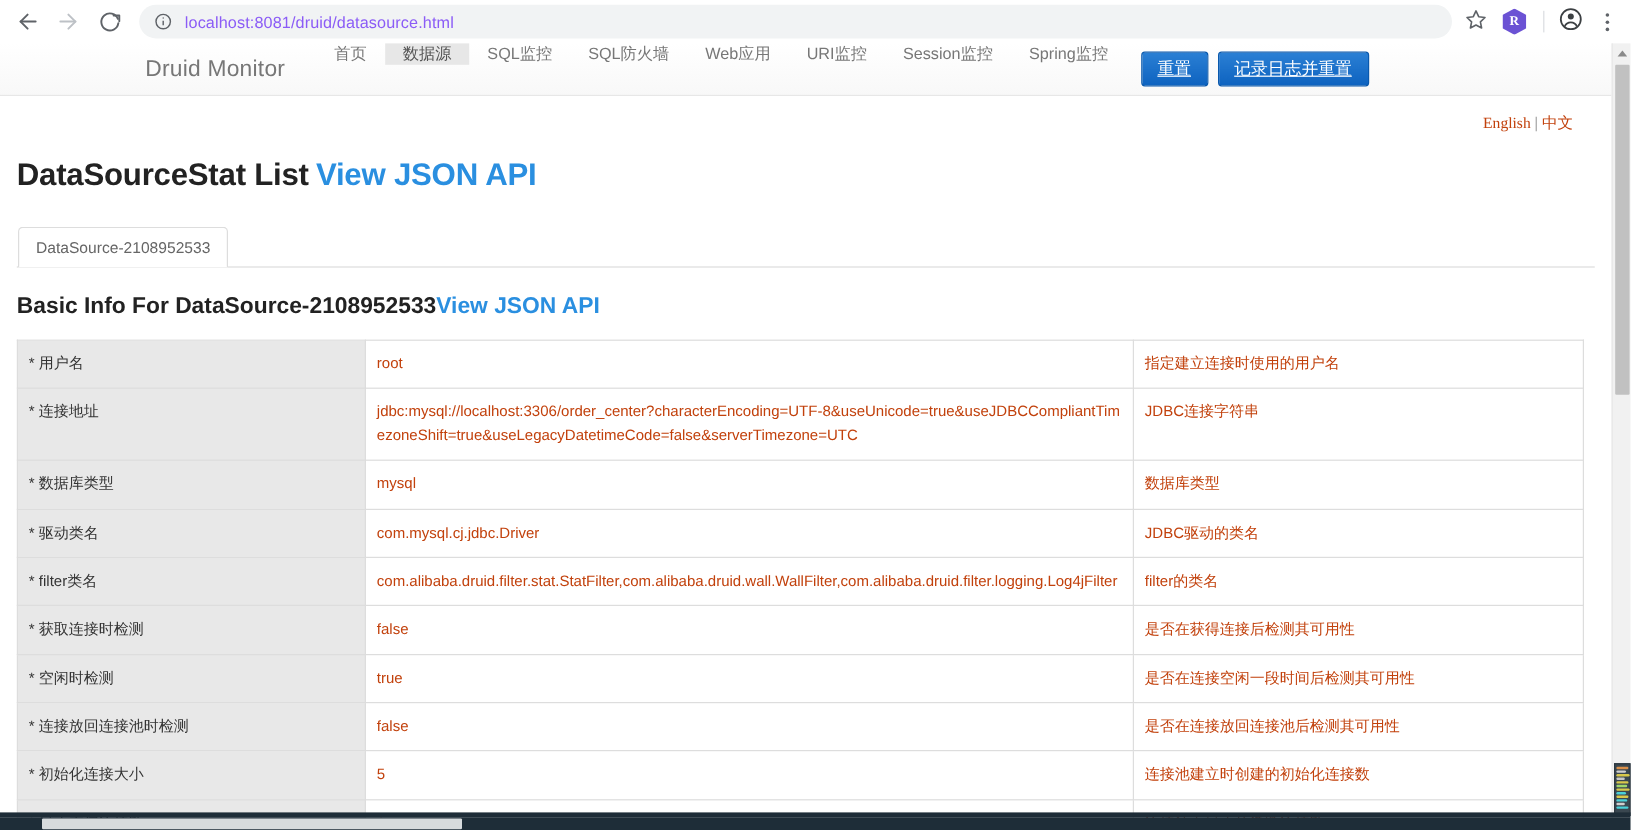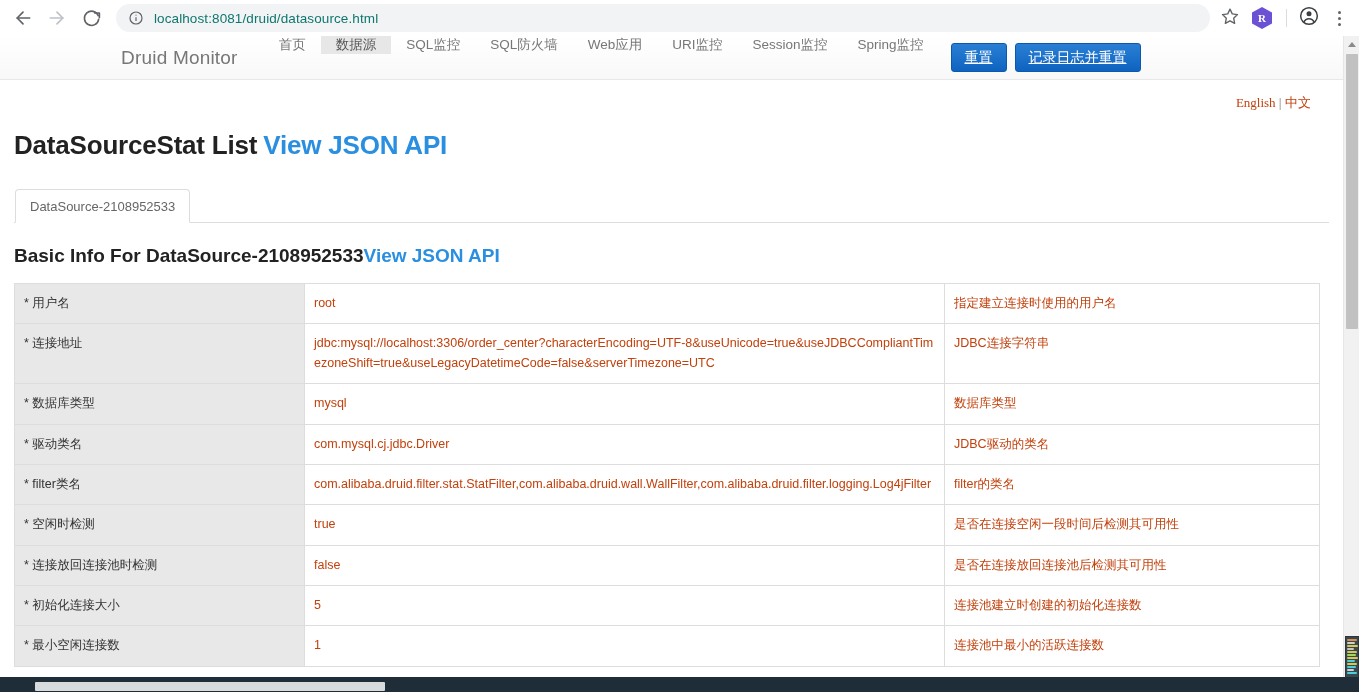--- a/index.html
+++ b/index.html
@@ -42,21 +42,21 @@
     min-width: 0;
   }
   #omnibox .info-icon {
     width: 16px; height: 16px;
     flex: 0 0 auto;
     margin-right: 10px;
     color: #5f6368;
   }
   #omnibox .url-text {
     font-size: 13.5px;
-    color: #0f766e;
+    color: #8b5cf6;
     white-space: nowrap;
     overflow: hidden;
     text-overflow: ellipsis;
     letter-spacing: 0.1px;
   }
   .chrome-right {
     display: flex; align-items: center;
     flex: 0 0 auto;
     gap: 2px;
   }
@@ -458,20 +458,25 @@
             <td class="label">* 驱动类名</td>
             <td class="value">com.mysql.cj.jdbc.Driver</td>
             <td class="desc">JDBC驱动的类名</td>
           </tr>
           <tr>
             <td class="label">* filter类名</td>
             <td class="value">com.alibaba.druid.filter.stat.StatFilter,com.alibaba.druid.wall.WallFilter,com.alibaba.druid.filter.logging.Log4jFilter</td>
             <td class="desc">filter的类名</td>
           </tr>
           <tr>
+            <td class="label">* 获取连接时检测</td>
+            <td class="value">false</td>
+            <td class="desc">是否在获得连接后检测其可用性</td>
+          </tr>
+          <tr>
             <td class="label">* 空闲时检测</td>
             <td class="value">true</td>
             <td class="desc">是否在连接空闲一段时间后检测其可用性</td>
           </tr>
           <tr>
             <td class="label">* 连接放回连接池时检测</td>
             <td class="value">false</td>
             <td class="desc">是否在连接放回连接池后检测其可用性</td>
           </tr>
           <tr>

